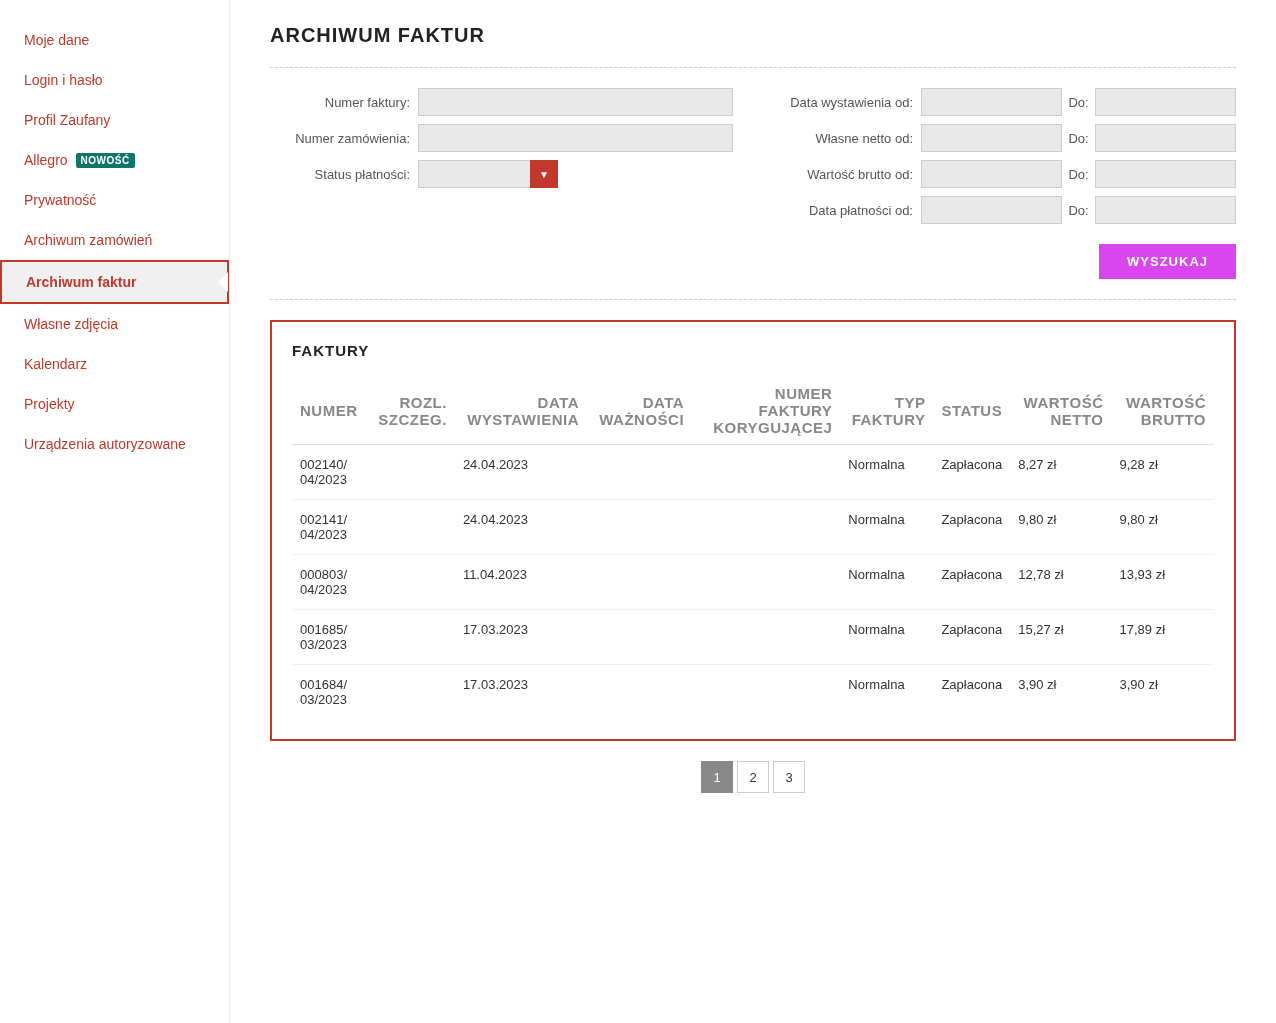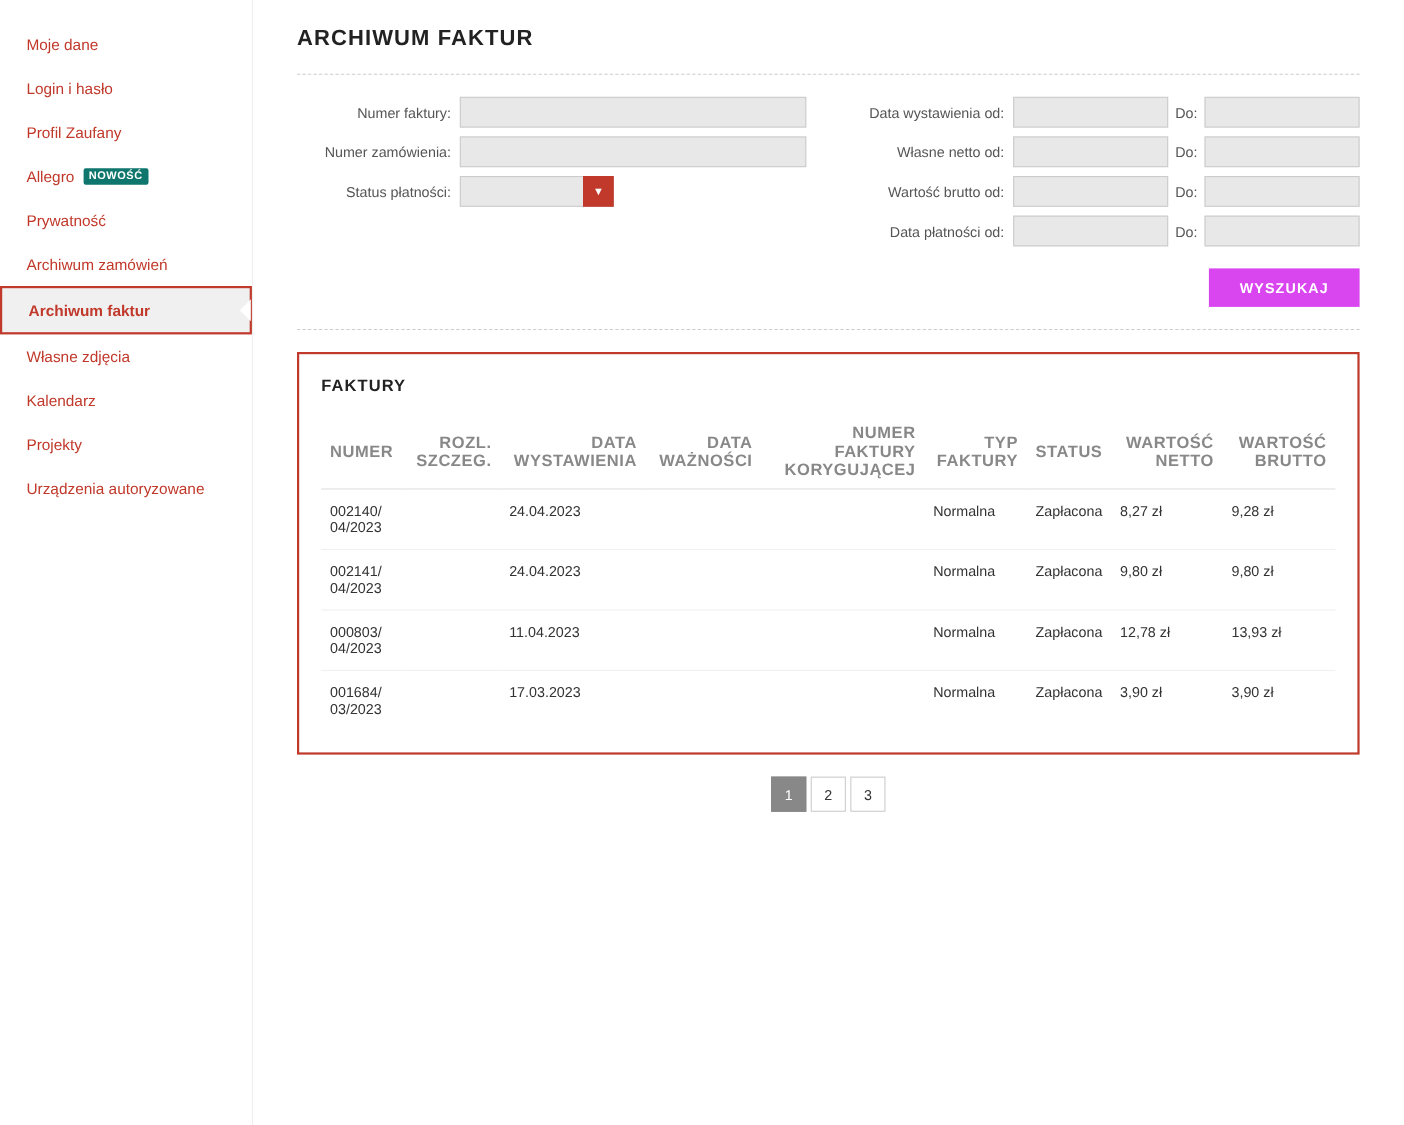--- a/index.html
+++ b/index.html
@@ -388,20 +388,31 @@
               <td></td>
               <td>11.04.2023</td>
               <td></td>
               <td></td>
               <td>Normalna</td>
               <td>Zapłacona</td>
               <td>12,78 zł</td>
               <td>13,93 zł</td>
             </tr>
             <tr>
+              <td class="invoice-number">001685/<br>03/2023</td>
+              <td></td>
+              <td>17.03.2023</td>
+              <td></td>
+              <td></td>
+              <td>Normalna</td>
+              <td>Zapłacona</td>
+              <td>15,27 zł</td>
+              <td>17,89 zł</td>
+            </tr>
+            <tr>
               <td class="invoice-number">001684/<br>03/2023</td>
               <td></td>
               <td>17.03.2023</td>
               <td></td>
               <td></td>
               <td>Normalna</td>
               <td>Zapłacona</td>
               <td>3,90 zł</td>
               <td>3,90 zł</td>
             </tr>

